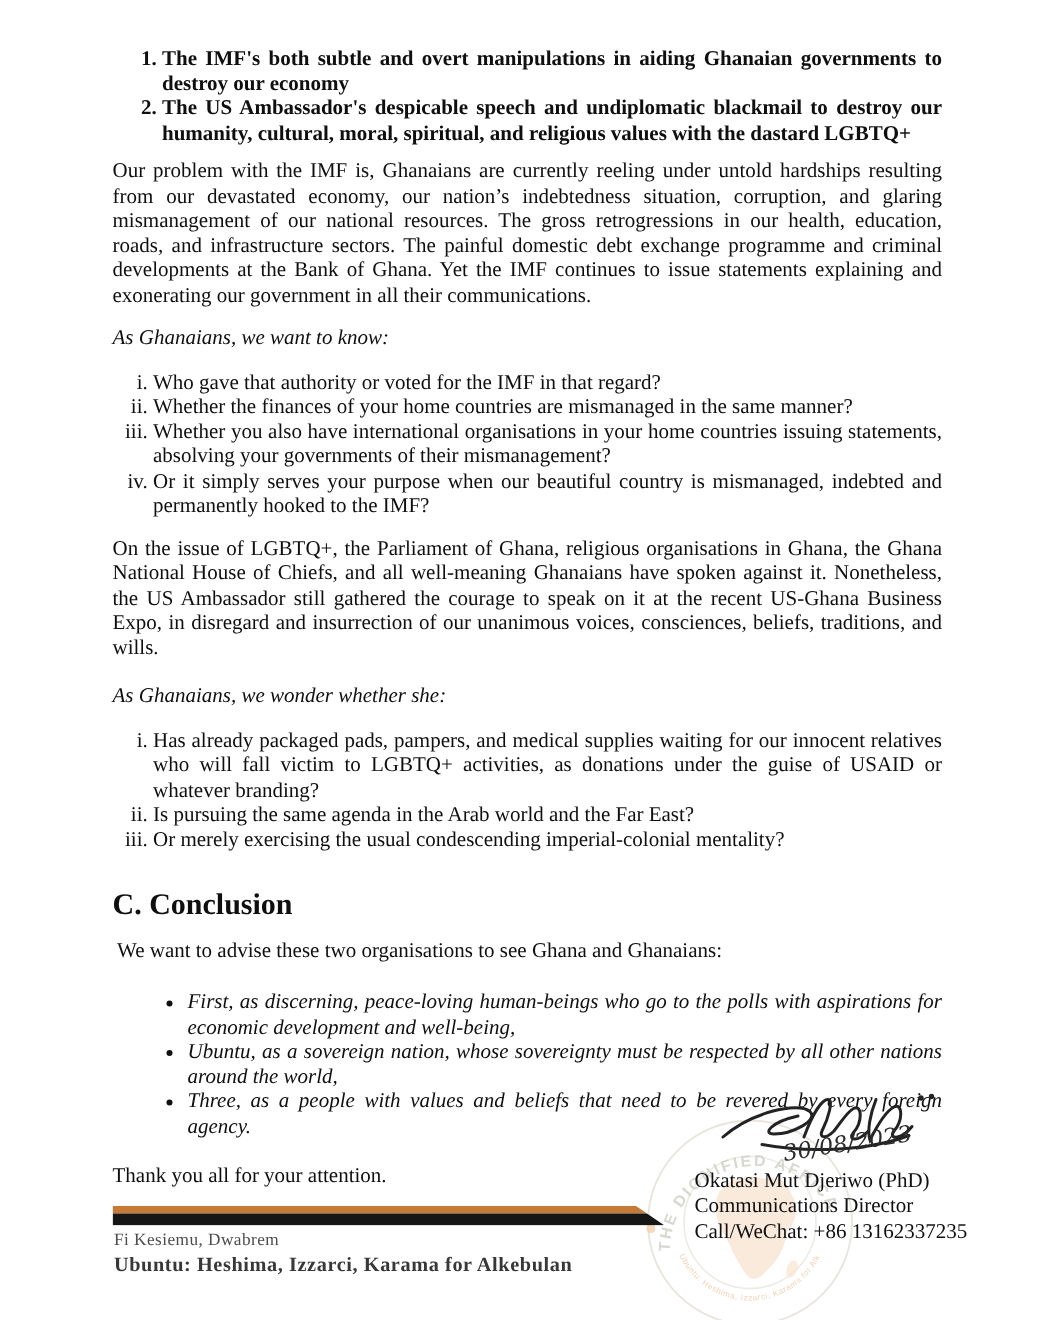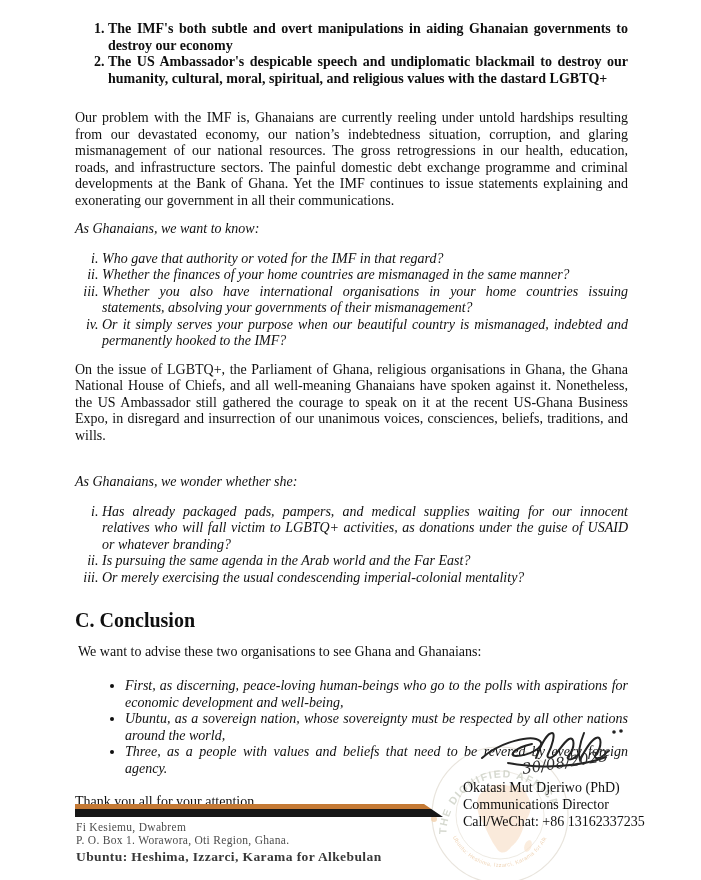--- a/index.html
+++ b/index.html
@@ -7,31 +7,31 @@
     position:relative; width:701px; height:880px; background:#ffffff;
     overflow:hidden;
     font-family:"Liberation Serif", serif; color:#0f0f0f;
   }
   .content {
     position:absolute; left:75px; top:18px; width:553px; z-index:2;
     font-size:14px; line-height:16.5px; text-align:justify;
   }
   .content p { margin:0; }
   ol.subjects {
-    margin:3px 0 0 0; padding-left:33px; font-weight:bold;
+    margin:14px 0 0 0; padding-left:33px; font-weight:bold;
     text-align:justify;
   }
   ol.subjects li { margin:0; }
-  p.para  { margin-top:23px; }
+  p.para  { margin-top:9px; }
   p.lead  { margin-top:12px;font-style:italic; }
   ol.roman {
     margin:13px 0 0 0; padding-left:27px; list-style-type:lower-roman;
     text-align:justify;
   }
-  ol.roman li { margin:0;font-style:italic; }
+  ol.roman li { margin:0; }
   h3.concl {
     margin:26px 0 0 0; font-size:20px; line-height:16.5px; font-weight:bold;
   }
   p.intro { margin-top:15px; padding-left:3px; }
   ul.points {
     margin:18px 0 0 0; padding-left:50px; list-style-type:disc;
     text-align:justify;
     font-style:italic;
   }
   ul.points li { margin:0; }
@@ -105,21 +105,21 @@
 
     <ol class="roman">
       <li>Who gave that authority or voted for the IMF in that regard?</li>
       <li>Whether the finances of your home countries are mismanaged in the same manner?</li>
       <li>Whether you also have international organisations in your home countries issuing statements, absolving your governments of their mismanagement?</li>
       <li>Or it simply serves your purpose when our beautiful country is mismanaged, indebted and permanently hooked to the IMF?</li>
     </ol>
 
     <p class="para" style="margin-top:12px">On the issue of LGBTQ+, the Parliament of Ghana, religious organisations in Ghana, the Ghana National House of Chiefs, and all well-meaning Ghanaians have spoken against it. Nonetheless, the US Ambassador still gathered the courage to speak on it at the recent US-Ghana Business Expo, in disregard and insurrection of our unanimous voices, consciences, beliefs, traditions, and wills.</p>
 
-    <p class="lead" style="margin-top:30px">As Ghanaians, we wonder whether she:</p>
+    <p class="lead" style="margin-top:16px">As Ghanaians, we wonder whether she:</p>
 
     <ol class="roman">
       <li>Has already packaged pads, pampers, and medical supplies waiting for our innocent relatives who will fall victim to LGBTQ+ activities, as donations under the guise of USAID or whatever branding?</li>
       <li>Is pursuing the same agenda in the Arab world and the Far East?</li>
       <li>Or merely exercising the usual condescending imperial-colonial mentality?</li>
     </ol>
 
     <h3 class="concl">C. Conclusion</h3>
 
     <p class="intro">We want to advise these two organisations to see Ghana and Ghanaians:</p>
@@ -151,17 +151,16 @@
     <div>Call/WeChat: +86 13162337235</div>
   </div>
 
   <div class="footer-bar">
     <div class="bar-orange" style="background:#c57a35"></div>
     <div class="bar-black" style="background:#161616"></div>
   </div>
 
   <div class="footer-text">
     <div>Fi Kesiemu, Dwabrem</div>
-    <div>P. O. Box 1. Worawora, Oti Region, Ghana.</div>
     <div class="motto">Ubuntu: Heshima, Izzarci, Karama for Alkebulan</div>
   </div>
 
 </div>
 
 </body></html>

